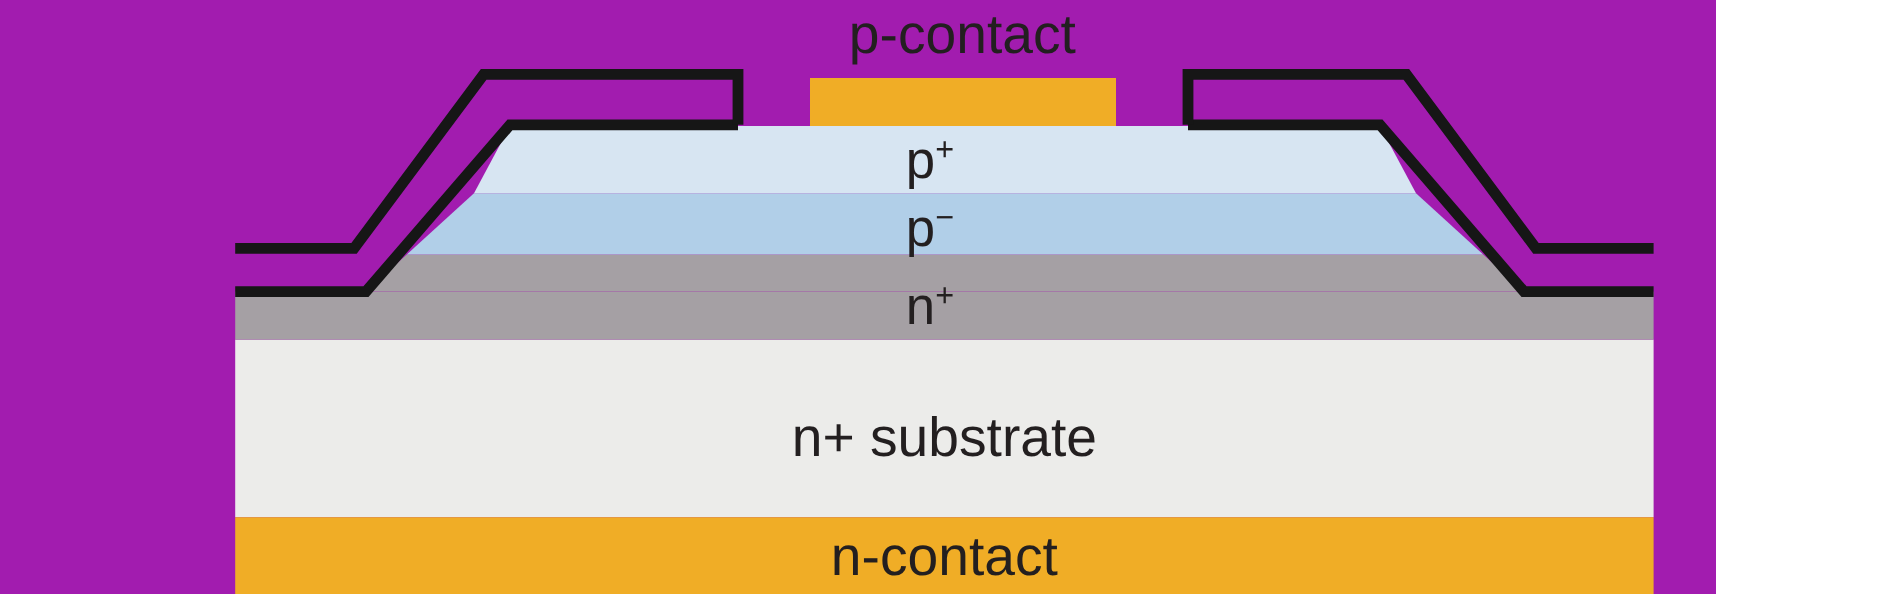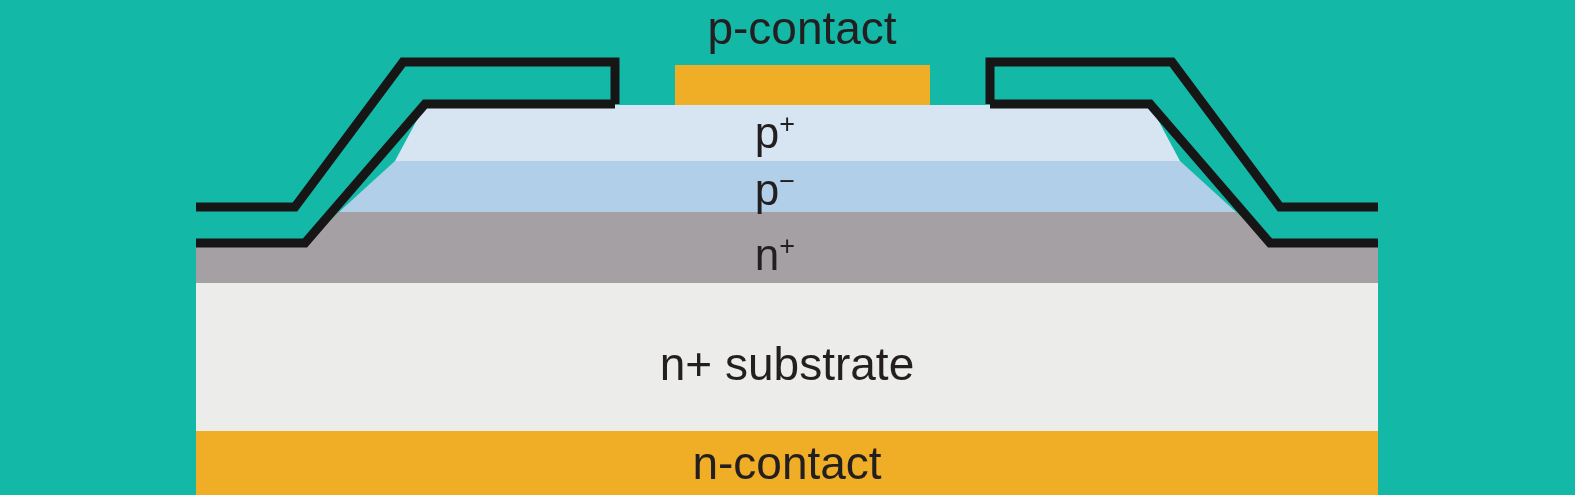--- a/index.html
+++ b/index.html
@@ -8,23 +8,23 @@
     background: #ffffff;
   }
   body {
     width: 1575px;
     height: 495px;
     font-family: "Liberation Sans", sans-serif;
     overflow: hidden;
   }
   #diagram-root {
     position: relative;
-    width: 1575px;
+    width: 1430px;
     height: 495px;
-    background: #14b8a6;
+    background: #a21caf;
   }
   svg#device-svg {
     display: block;
     width: 1575px;
     height: 495px;
   }
   .layer-label {
     font-family: "Liberation Sans", sans-serif;
     font-size: 44px;
     fill: #231f20;

